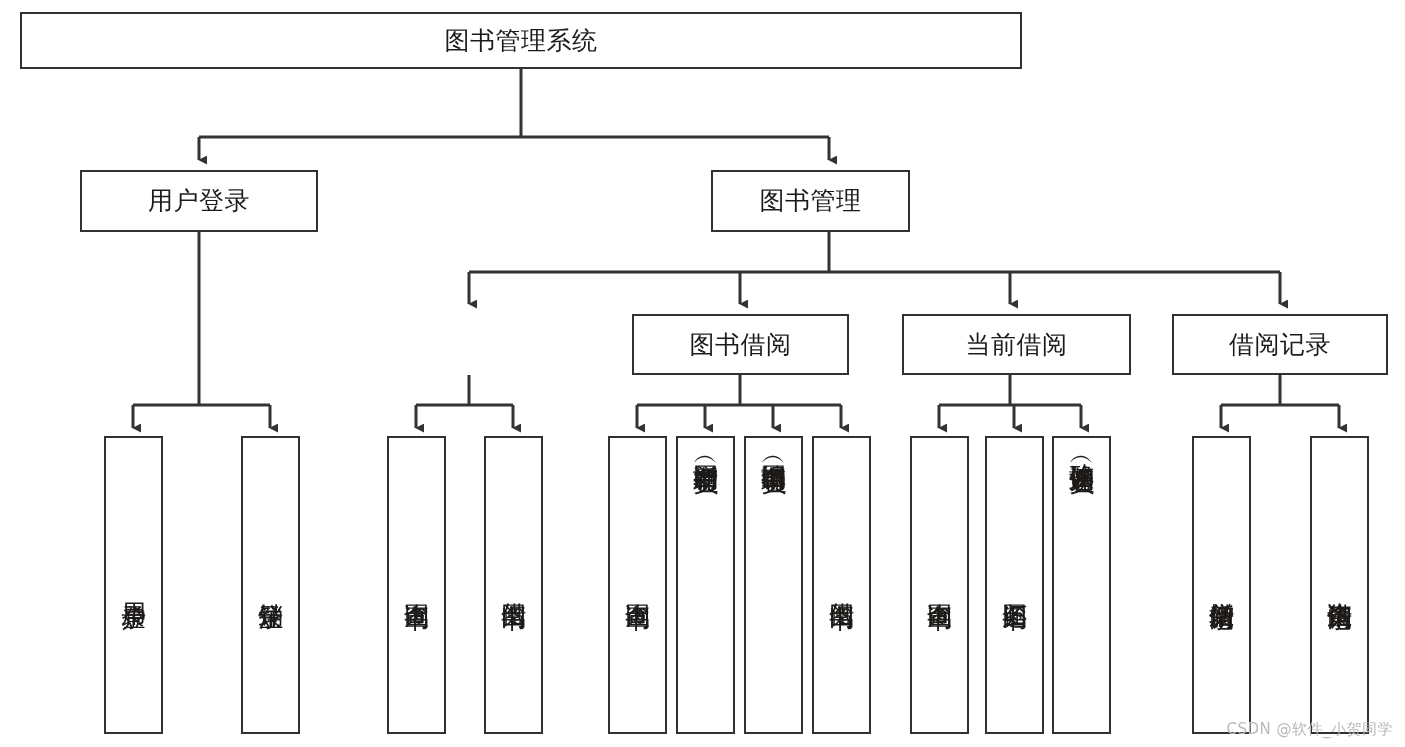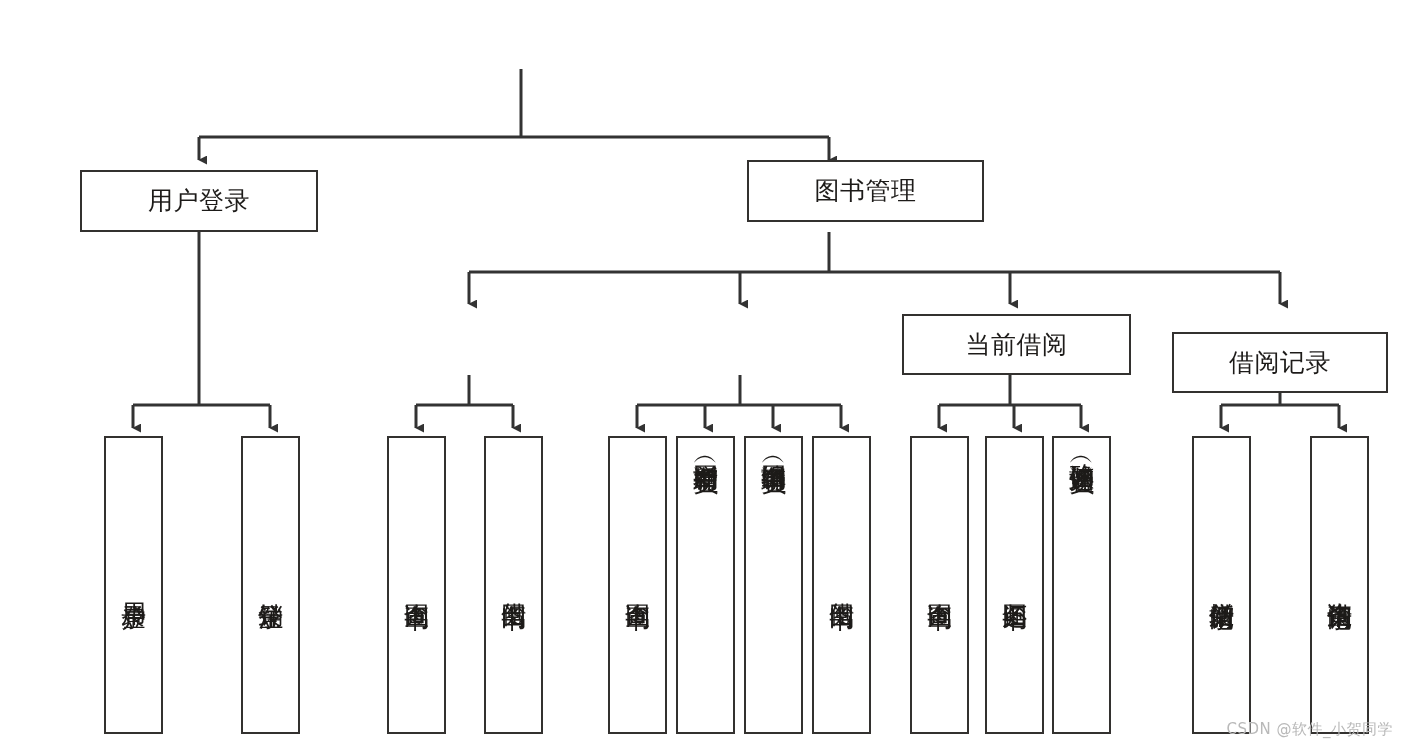--- a/index.html
+++ b/index.html
@@ -116,32 +116,38 @@
       <path d="M 1014,405 L 1014,428" marker-end="url(#arrowhead)"></path>
       <path d="M 1081,405 L 1081,428" marker-end="url(#arrowhead)"></path>
 
       <path d="M 1280,375 L 1280,405"></path>
       <path d="M 1221,405 L 1339,405"></path>
       <path d="M 1221,405 L 1221,428" marker-end="url(#arrowhead)"></path>
       <path d="M 1339,405 L 1339,428" marker-end="url(#arrowhead)"></path>
     </g>
   </svg>
 
+  <div class="node-box" style="left:20px; top:12px; width:1002px; height:57px;">
+    <span class="node-label-h">图书管理系统</span>
+  </div>
 
   <div class="node-box" style="left:80px; top:170px; width:238px; height:62px;">
     <span class="node-label-h">用户登录</span>
   </div>
-  <div class="node-box" style="left:711px; top:160px; width:237px; height:62px;margin-left:36px;">
+  <div class="node-box" style="left:711px; top:170px; width:199px; height:62px;">
     <span class="node-label-h">图书管理</span>
   </div>
 
+  <div class="node-box" style="left:632px; top:314px; width:217px; height:61px;">
+    <span class="node-label-h">图书借阅</span>
+  </div>
   <div class="node-box" style="left:902px; top:314px; width:229px; height:61px;">
     <span class="node-label-h">当前借阅</span>
   </div>
-  <div class="node-box" style="left:1172px; top:314px; width:216px; height:61px;margin-top:18px;">
+  <div class="node-box" style="left:1172px; top:314px; width:216px; height:61px;">
     <span class="node-label-h">借阅记录</span>
   </div>
 
   <div class="node-box leaf-box centered" style="left:104px; top:436px; width:59px; height:298px;">
     <span class="node-label-v">用户登录</span>
   </div>
   <div class="node-box leaf-box centered" style="left:241px; top:436px; width:59px; height:298px;">
     <span class="node-label-v">注销登录</span>
   </div>
   <div class="node-box leaf-box centered" style="left:387px; top:436px; width:59px; height:298px;">

